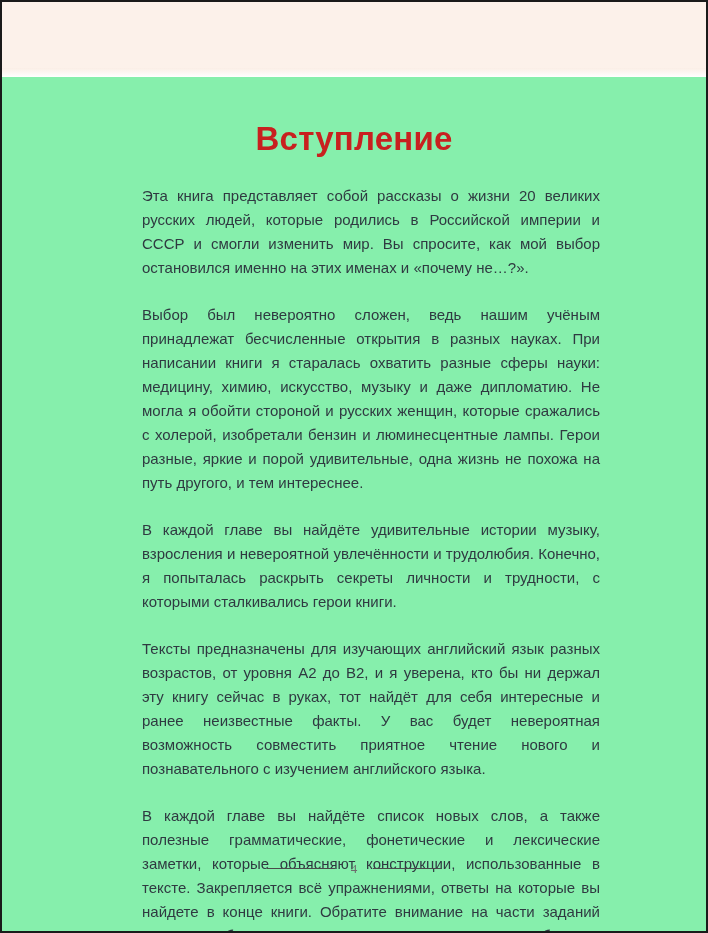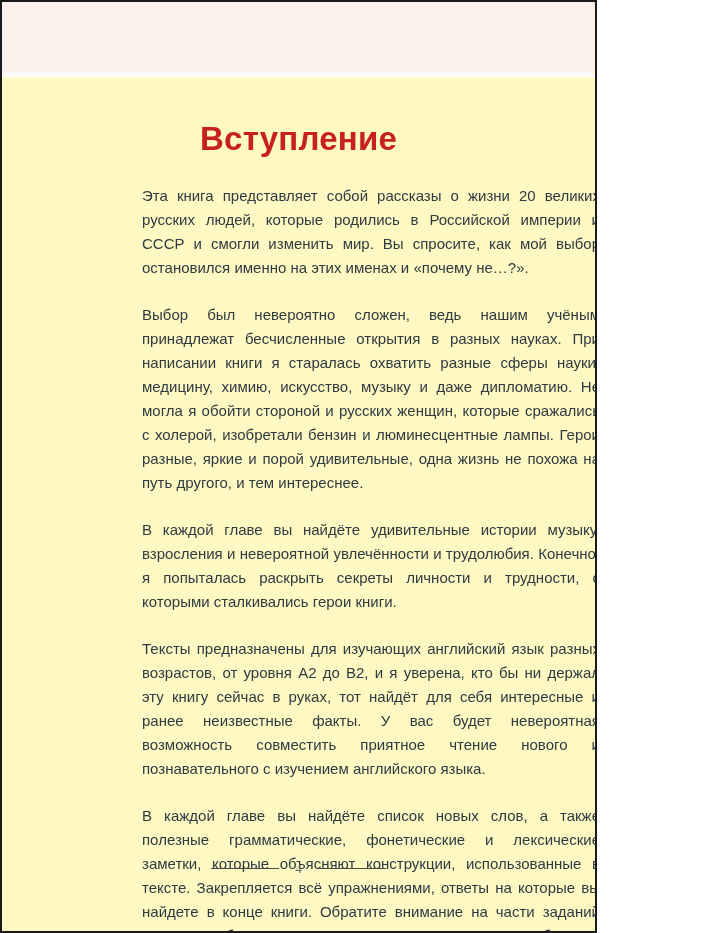--- a/index.html
+++ b/index.html
@@ -3,24 +3,24 @@
 <meta charset="utf-8">
 <style>
   html, body {
     margin: 0;
     padding: 0;
     background: #ffffff;
   }
 
   .page {
     position: relative;
-    width: 597px;
+    width: 708px;
     height: 933px;
     box-sizing: border-box;
-    background: #fef9c3;
+    background: #86efac;
     border: 2px solid #1a1a1a;
     overflow: hidden;
     font-family: "Liberation Sans", sans-serif;
     text-decoration: underline;
   }
 
   
   .top-band {
     position: absolute;
     top: 0;

